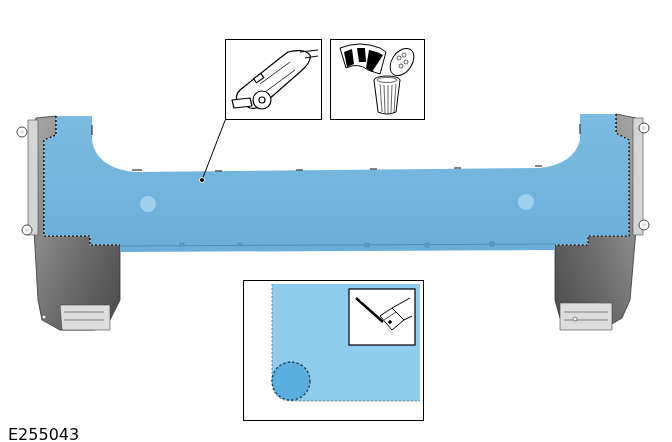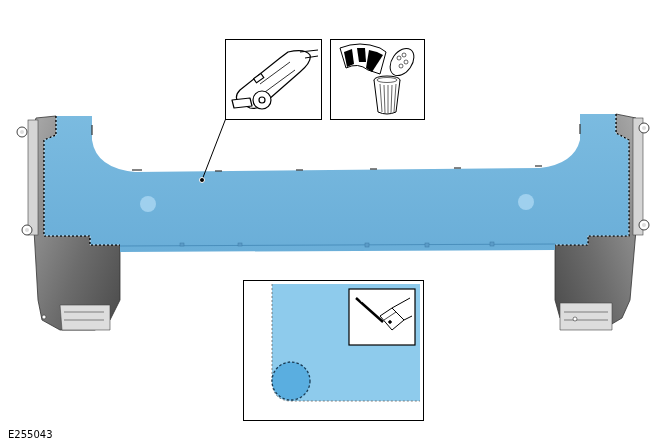--- a/index.html
+++ b/index.html
@@ -1,18 +1,18 @@
 <!DOCTYPE html>
 <html><head>
 <meta charset="utf-8">
 <style>
   html, body { margin: 0; padding: 0; background: #ffffff; }
   body { width: 672px; height: 442px; position: relative; overflow: hidden; font-family: "DejaVu Sans", sans-serif; }
   #canvas { position: absolute; left: 0; top: 0; width: 672px; height: 442px; }
-  #figure-id { position: absolute; left: 8px; top: 429px; font-size: 10px; color: #000; font-family: "DejaVu Sans", sans-serif; line-height: 11px; }
+  #figure-id { position: absolute; left: 8px; top: 429px; font-size: 16px; color: #000; font-family: "DejaVu Sans", sans-serif; line-height: 11px; }
 </style>
 </head>
 <body>
 
 <svg id="canvas" viewBox="0 0 672 442" xmlns="http://www.w3.org/2000/svg">
   <defs>
     <linearGradient id="darkGradL" x1="0" y1="0" x2="1" y2="1">
       <stop offset="0" stop-color="#a9a9a9"></stop>
       <stop offset="0.6" stop-color="#6c6c6c"></stop>
       <stop offset="1" stop-color="#4a4a4a"></stop>

